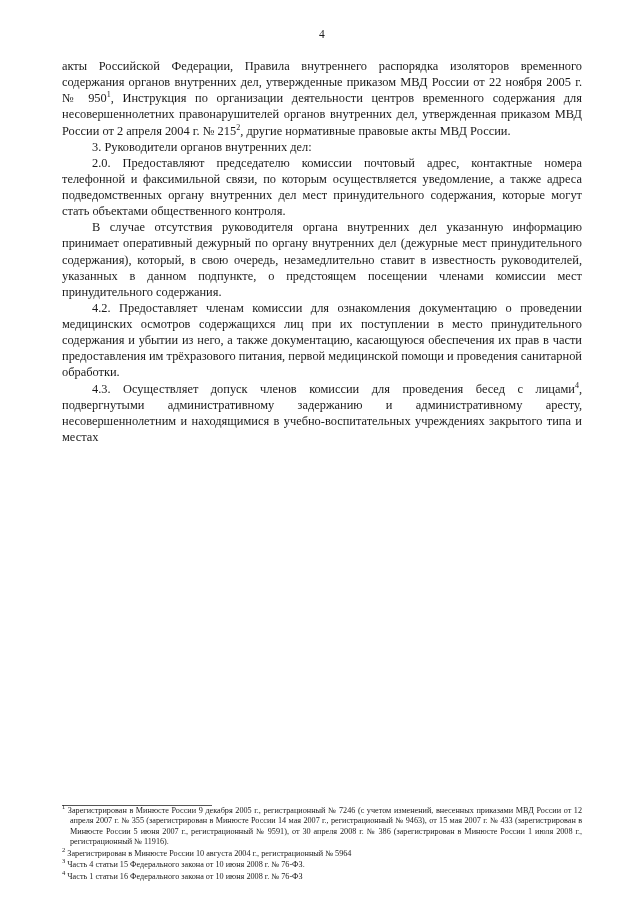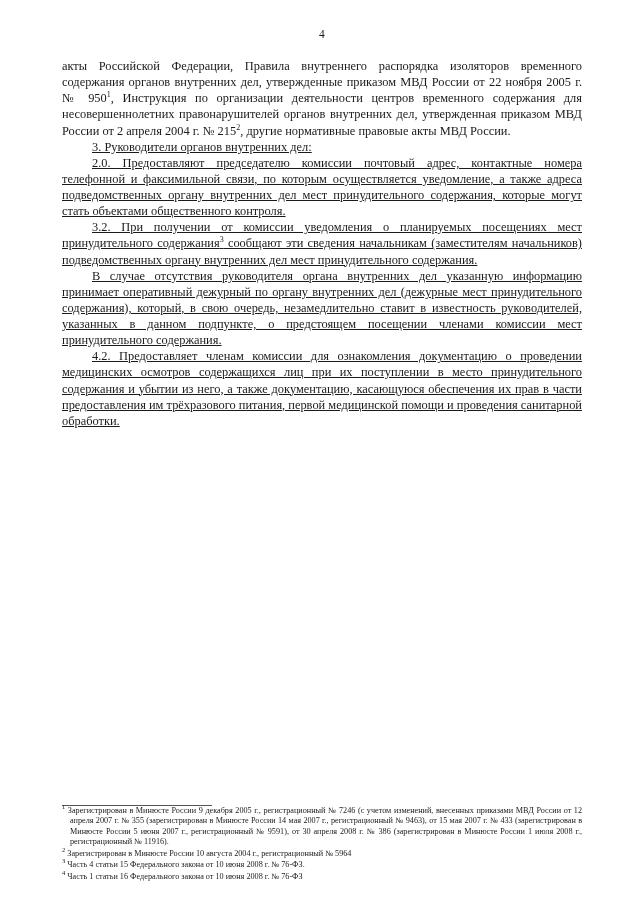--- a/index.html
+++ b/index.html
@@ -30,21 +30,20 @@
   .body-text p {
     margin: 0;
     font-size: 12.4px;
     line-height: 1.30;
     text-align: justify;
     text-justify: inter-word;
     hyphens: none;
   }
   .indent {
     text-indent: 30px;
-    text-decoration: underline;
   }
   sup {
     font-size: 8px;
     vertical-align: super;
     line-height: 0;
   }
   .footnote-sep {
     margin-top: 10px;
     width: 150px;
     height: 0;
@@ -74,23 +73,23 @@
 <body>
 
 <div class="page">
 
   <div class="page-number">4</div>
 
   <div class="body-text">
       <p>акты Российской Федерации, Правила внутреннего распорядка изоляторов временного содержания органов внутренних дел, утвержденные приказом МВД России от 22 ноября 2005 г. № 950<sup>1</sup>, Инструкция по организации деятельности центров временного содержания для несовершеннолетних правонарушителей органов внутренних дел, утвержденная приказом МВД России от 2 апреля 2004 г. № 215<sup>2</sup>, другие нормативные правовые акты МВД России.</p>
       <p class="indent">3. Руководители органов внутренних дел:</p>
       <p class="indent">2.0. Предоставляют председателю комиссии почтовый адрес, контактные номера телефонной и факсимильной связи, по которым осуществляется уведомление, а также адреса подведомственных органу внутренних дел мест принудительного содержания, которые могут стать объектами общественного контроля.</p>
-      <p class="indent">3.2. При получении от комиссии уведомления о планируемых посещениях мест принудительного содержания<sup>3</sup> сообщают эти сведения начальникам (заместителям начальников) подведомственных органу внутренних дел мест принудительного содержания.</p>
       <p class="indent">В случае отсутствия руководителя органа внутренних дел указанную информацию принимает оперативный дежурный по органу внутренних дел (дежурные мест принудительного содержания), который, в свою очередь, незамедлительно ставит в известность руководителей, указанных в данном подпункте, о предстоящем посещении членами комиссии мест принудительного содержания.</p>
       <p class="indent">4.2. Предоставляет членам комиссии для ознакомления документацию о проведении медицинских осмотров содержащихся лиц при их поступлении в место принудительного содержания и убытии из него, а также документацию, касающуюся обеспечения их прав в части предоставления им трёхразового питания, первой медицинской помощи и проведения санитарной обработки.</p>
+      <p class="indent">4.3. Осуществляет допуск членов комиссии для проведения бесед с лицами<sup>4</sup>, подвергнутыми административному задержанию и административному аресту, несовершеннолетним и находящимися в учебно-воспитательных учреждениях закрытого типа и местах</p>
     </div>
 
   <div class="footnotes">
     <div class="footnote-sep"></div>
     <div class="footnote-list">
         <div class="fn"><span class="mark">1</span> Зарегистрирован в Минюсте России 9 декабря 2005 г., регистрационный № 7246 (с учетом изменений, внесенных приказами МВД России от 12 апреля 2007 г. № 355 (зарегистрирован в Минюсте России 14 мая 2007 г., регистрационный № 9463), от 15 мая 2007 г. № 433 (зарегистрирован в Минюсте России 5 июня 2007 г., регистрационный № 9591), от 30 апреля 2008 г. № 386 (зарегистрирован в Минюсте России 1 июля 2008 г., регистрационный № 11916).</div>
         <div class="fn"><span class="mark">2</span> Зарегистрирован в Минюсте России 10 августа 2004 г., регистрационный № 5964</div>
         <div class="fn"><span class="mark">3</span> Часть 4 статьи 15 Федерального закона от 10 июня 2008 г. № 76-ФЗ.</div>
         <div class="fn"><span class="mark">4</span> Часть 1 статьи 16 Федерального закона от 10 июня 2008 г. № 76-ФЗ</div>
       </div>

